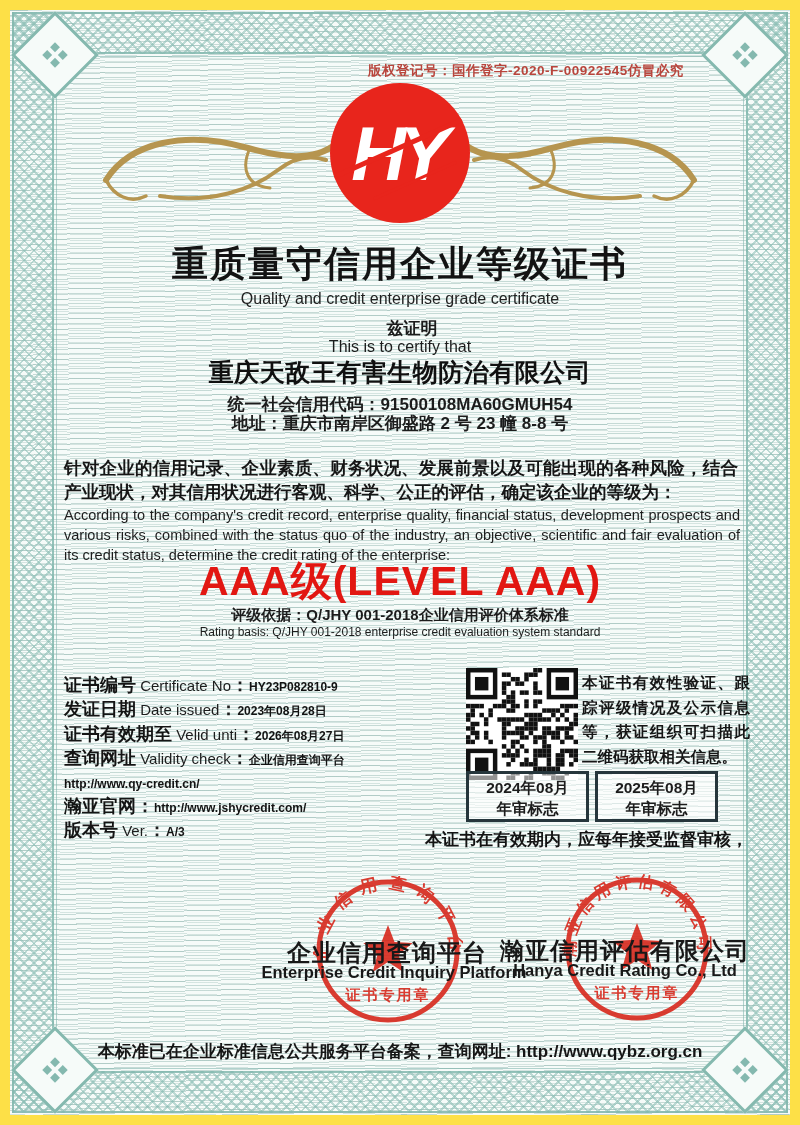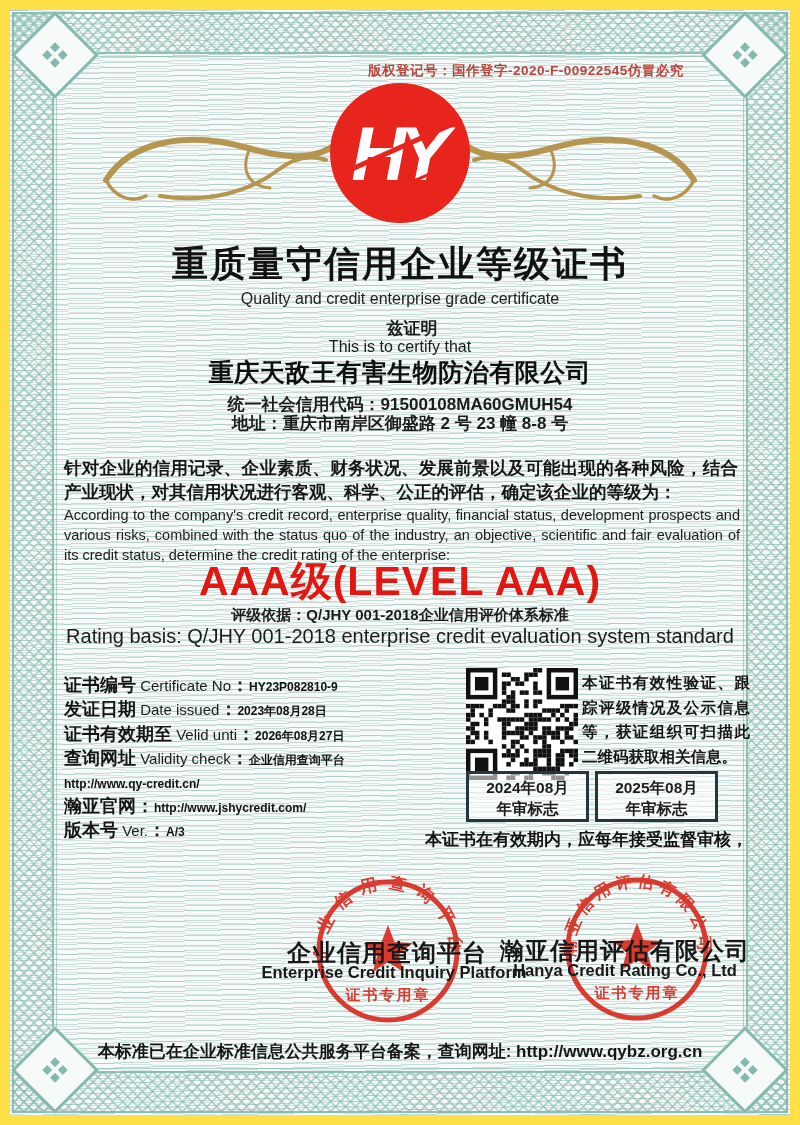--- a/index.html
+++ b/index.html
@@ -54,21 +54,21 @@
   .certify-en{top:338px;font-size:16px;}
   .company{top:356px;font-size:25px;font-weight:800;letter-spacing:.5px;color:#101010;}
   .credit-code{top:393px;font-size:17px;font-weight:600;}
   .address{top:412px;font-size:17px;font-weight:600;}
 
   .eval-zh{top:456px;left:64px;width:674px;font-size:17.5px;font-weight:600;line-height:24px;text-align:justify;color:#161616;}
   .eval-en{top:505px;left:64px;width:676px;font-size:14.5px;line-height:20px;text-align:justify;color:#1d1d1d;}
 
   .grade{top:554px;font-size:41px;font-weight:800;color:#e21712;letter-spacing:1px;}
   .basis-zh{top:606px;font-size:15px;font-weight:600;}
-  .basis-en{top:625px;font-size:20px;}
+  .basis-en{top:625px;font-size:12px;}
 
   .details{top:674px;left:64px;width:390px;}
   .details .row{line-height:22.4px;white-space:nowrap;}
   .details .zh{font-size:18px;font-weight:600;color:#141414;}
   .details .en{font-size:15px;color:#1c1c1c;}
   .details .sep{font-size:18px;font-weight:600;}
   .details .val{font-size:12px;font-weight:600;color:#121212;}
 
   .qr-wrap{top:668px;left:466px;width:112px;height:112px;background:#fff;padding:0;}
   .qr-note{top:671px;left:582px;width:168px;font-size:15.5px;font-weight:600;line-height:24.5px;text-align:justify;color:#161616;}

